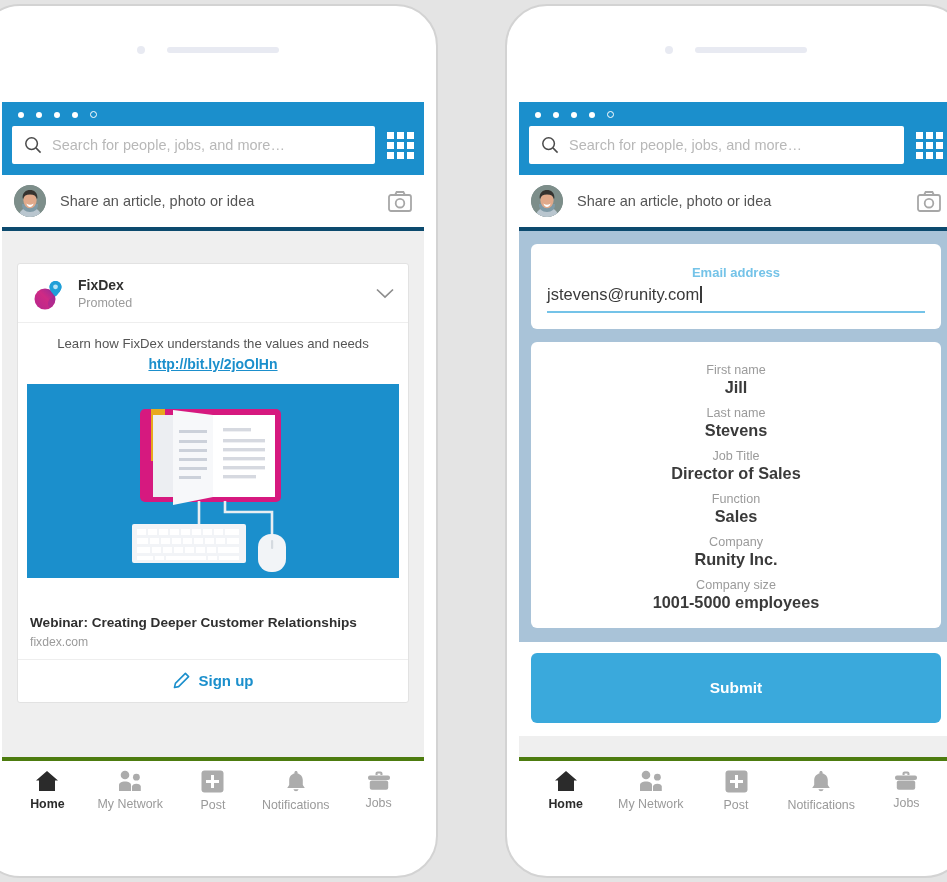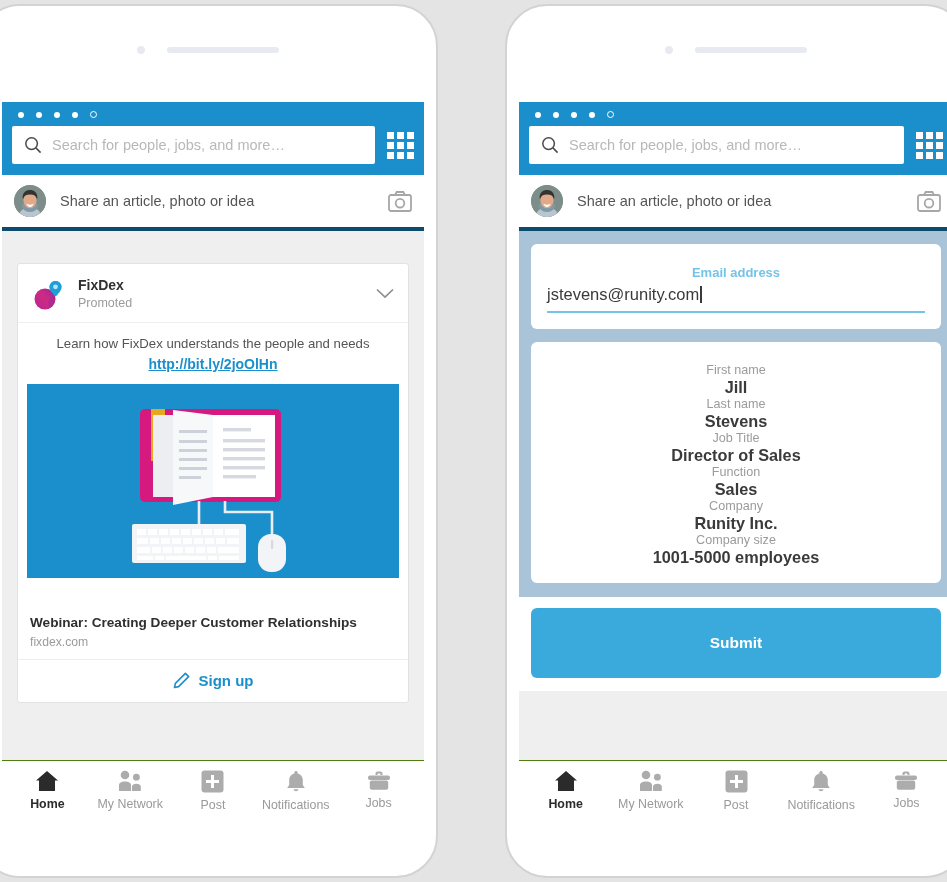--- a/index.html
+++ b/index.html
@@ -74,35 +74,35 @@
             color:#1b8fcc; margin-top:3px;}
   .ad-img{ height:194px; background:#1b8fcc; position:relative; overflow:hidden; margin:0 9px; }
   .ad-foot{ padding:5px 12px 10px 12px;margin-top:31px; }
   .ad-title{ font-size:13.6px; font-weight:bold; color:#2f2f2f; line-height:1.3;}
   .ad-domain{ font-size:12.2px; color:#9b9b9b; margin-top:3px;}
   .ad-cta{ border-top:1px solid #eee; padding:12px 0 13px 0; text-align:right;
            color:#1b8fcc; font-weight:bold; font-size:15px;
            display:flex; align-items:center; justify-content:center; gap:9px;}
 
   
-  .navbar{ background:#fff; border-top:1px solid #4d7c0f; display:flex; flex:0 0 auto;
+  .navbar{ background:#fff; border-top:4px solid #4d7c0f; display:flex; flex:0 0 auto;
            padding:9px 4px 8px 4px; }
   .nav-item{ flex:1; display:flex; flex-direction:column; align-items:center; gap:5px; }
   .nav-label{ font-size:12.4px; color:#9a9a9a; }
   .nav-item.active .nav-label{ color:#2b2b2b; font-weight:bold; }
 
   
   .form-overlay{ background:#a9c3d8; padding:13px 12px 14px 12px; flex:0 0 auto; }
   .form-card{ background:#fff; border-radius:6px; padding:21px 16px 16px 16px;text-align:center; }
   .form-card + .form-card{ margin-top:13px; }
   .f-label-active{ font-size:13px; font-weight:bold; color:#74c3e8; }
   .f-input{ font-size:16.5px; color:#3a3a3a; border-bottom:2px solid #74c3e8;
             padding:5px 0 7px 0; display:flex; align-items:center; }
   .caret{ display:inline-block; width:1.6px; height:17px; background:#3a3a3a; margin-left:1px;}
-  .f-label{ font-size:12.6px; color:#9b9b9b; }
+  .f-label{ font-size:12.6px; color:#9b9b9b; margin-top:9px; }
   .f-label:first-child{ margin-top:0; }
   .f-value{ font-size:16.3px; font-weight:bold; color:#3a3a3a; margin-top:1px; }
 
   .submit-wrap{ background:#fff; padding:11px 12px 13px 12px; flex:0 0 auto; }
   .submit-btn{ background:#3aa9dc; color:#fff; text-align:center; font-weight:bold;
                font-size:15.5px; padding:26px 0; border-radius:6px; }
   .grey-gap{ flex:1 1 auto; background:#efefef; }
 </style>
 </head>
 <body>
@@ -193,21 +193,21 @@
               <div class="ad-sub">Promoted</div>
             </div>
             <div class="chev">
               <svg width="18" height="11" viewBox="0 0 18 11">
                   <polyline points="1,1.5 9,9 17,1.5" fill="none" stroke="#8d8d8d" stroke-width="1.7"></polyline>
                 </svg>
             </div>
           </div>
 
           <div class="ad-copy">
-            <div class="ad-copy-line">Learn how FixDex understands the people and needs</div>
+            <div class="ad-copy-line">Learn how FixDex understands the values and needs</div>
             <a class="ad-link" href="#">http://bit.ly/2joOlHn</a>
           </div>
 
           <div class="ad-img">
             <svg width="100%" height="194" viewBox="0 0 372 194" preserveAspectRatio="xMidYMid meet">
               <rect width="372" height="194" fill="#1b8fcc"></rect>
 
               <rect x="113" y="25" width="141" height="93" rx="5" fill="#d6197f"></rect>
 
               <rect x="124" y="25" width="14" height="52" fill="#e8a81d"></rect>

